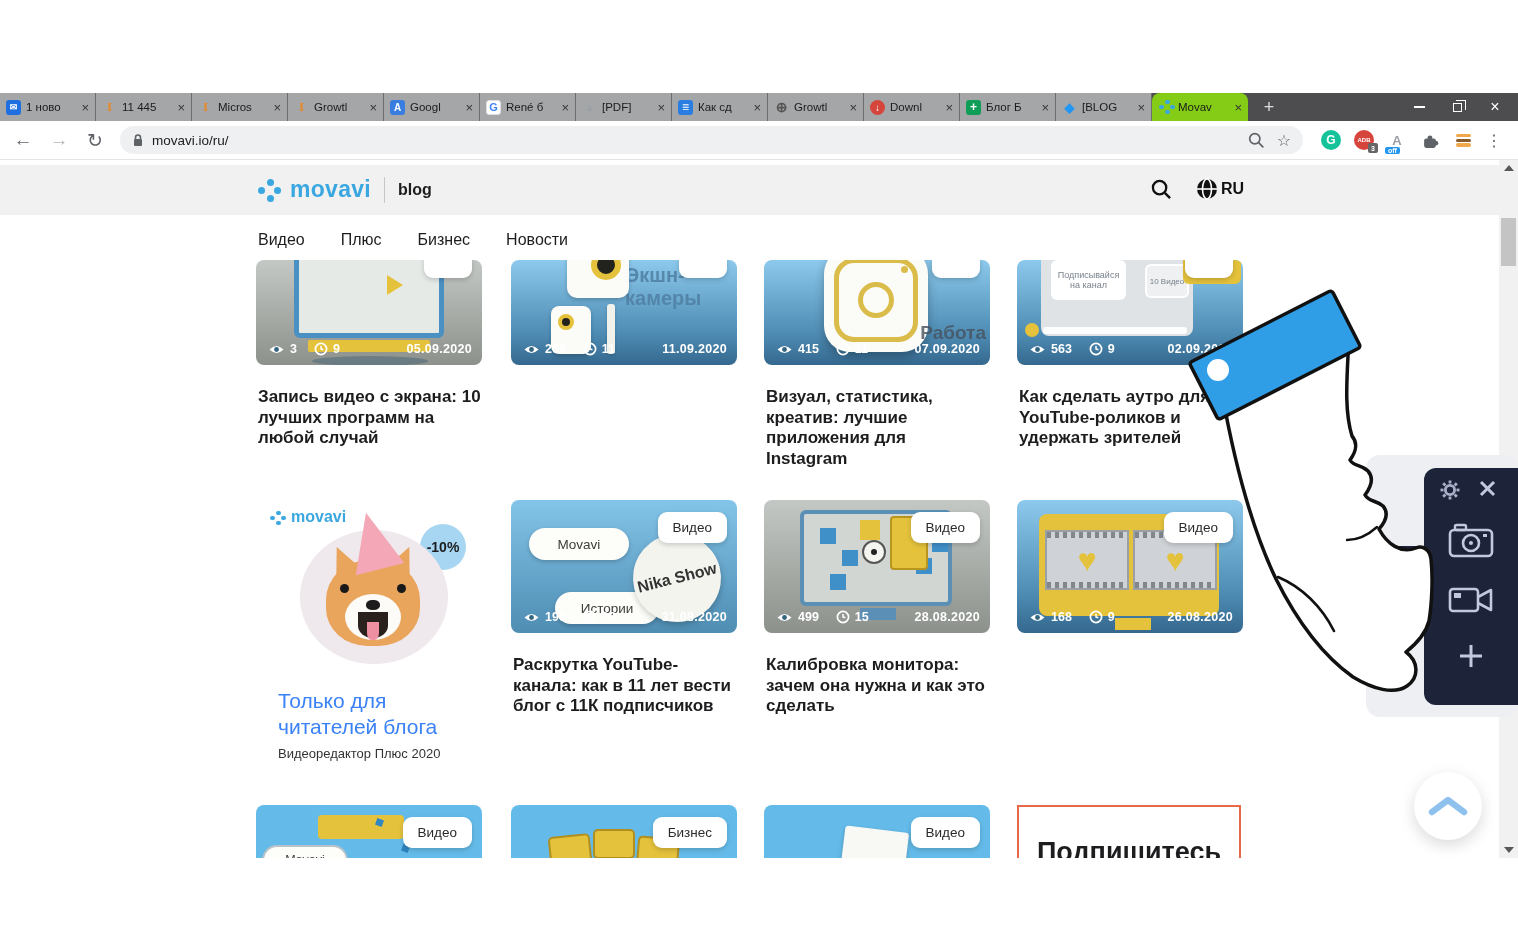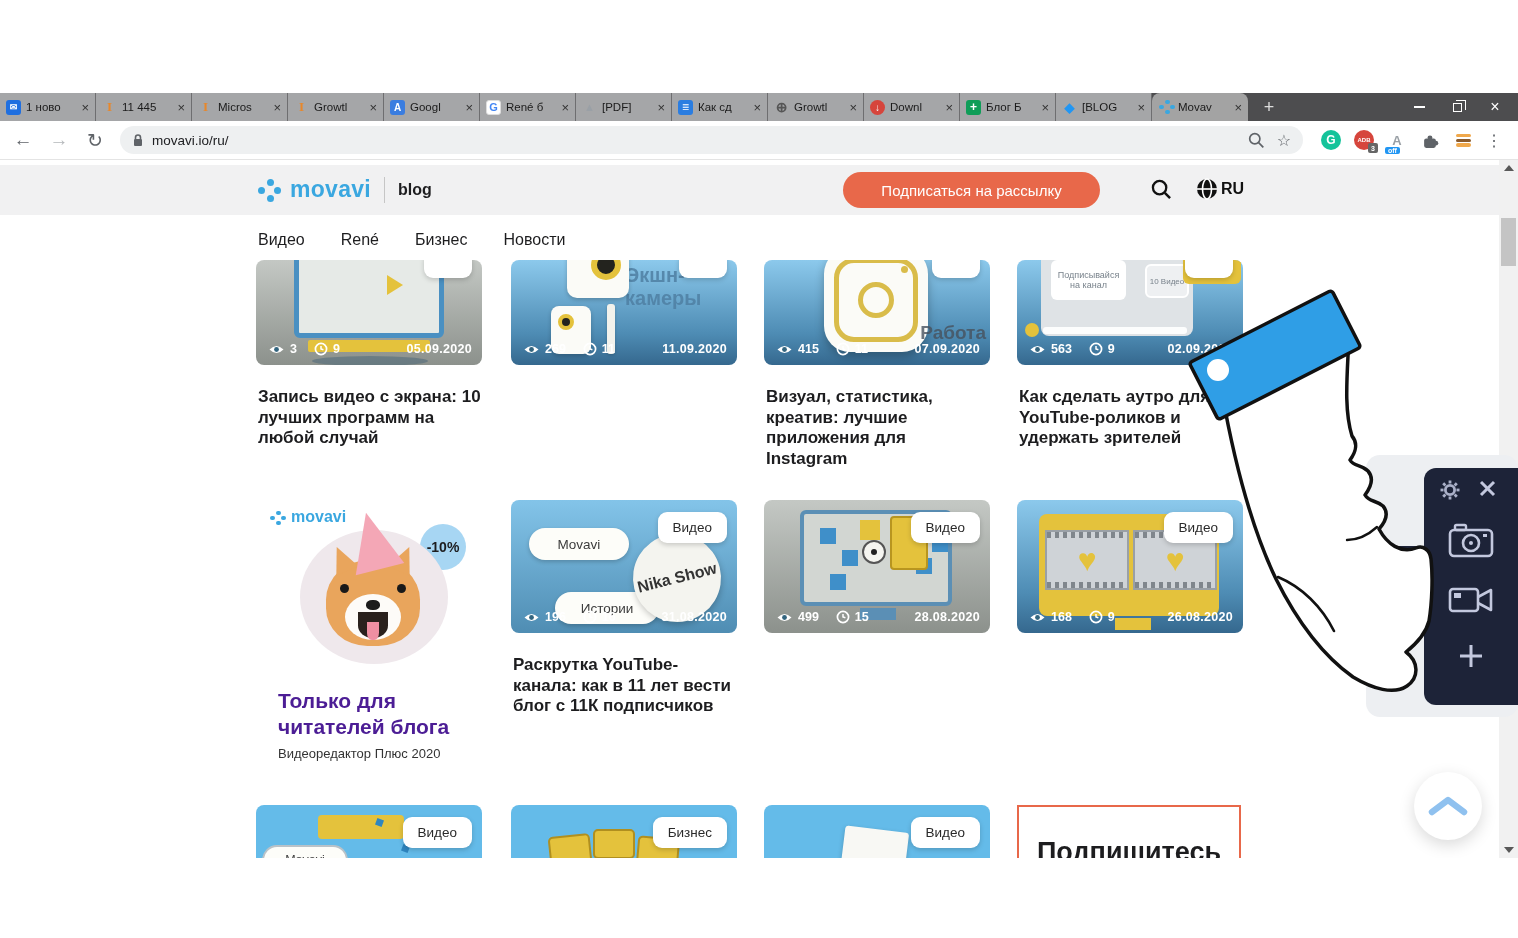--- a/index.html
+++ b/index.html
@@ -3,21 +3,21 @@
 <meta charset="utf-8">
 <style>
   *{margin:0;padding:0;box-sizing:border-box}
   body{width:1518px;height:938px;background:#fff;font-family:"Liberation Sans",sans-serif;overflow:hidden}
   .stage{position:relative;width:1518px;height:938px;background:#fff;overflow:hidden}
   
   .browser{position:absolute;left:0;top:93px;width:1518px;height:765px;background:#fff}
   .tabstrip{position:absolute;left:0;top:0;width:1518px;height:28px;background:#4d4d4f;display:flex;align-items:stretch}
   .tabs{display:flex}
   .tab{width:96px;display:flex;align-items:center;gap:5px;padding:0 6px;background:#a5a6a8;border-right:1px solid #6e6e70;font-size:11.5px;color:#1b1b1b;overflow:hidden;flex:none}
-  .tab.active{background:#a3a3a3;border-radius:8px 8px 0 0;border-right:none}
+  .tab.active{background:#84cc16;border-radius:8px 8px 0 0;border-right:none}
   .t-title{flex:1;white-space:nowrap;overflow:hidden}
   .t-close{font-size:13px;color:#333;flex:none}
   .fv{width:15px;height:15px;border-radius:3px;display:inline-flex;align-items:center;justify-content:center;font-size:10px;font-weight:bold;flex:none;color:#fff}
   .fv-mail{background:#1f6fe0;font-size:9px}
   .fv-orange{background:transparent;color:#e8872a;font-size:13px;font-family:"Liberation Serif",serif}
   .fv-translate{background:#3a7de0}
   .fv-google{background:#fff;color:#4285f4;font-size:11px;border:1px solid #ddd}
   .fv-pdf{background:transparent;color:#9aa0a6;font-size:11px}
   .fv-docs{background:#2a7de1;font-size:12px}
   .fv-globe{background:transparent;color:#555;font-size:14px}
@@ -142,21 +142,21 @@
   .dog-ear{position:absolute;top:-14px;width:0;height:0;border-bottom:26px solid #e9a55c;border-left:12px solid transparent;border-right:12px solid transparent}
   .dog-ear.l{left:4px;transform:rotate(-24deg)}
   .dog-ear.r{right:4px;transform:rotate(24deg)}
   .dog-muzzle{position:absolute;left:19px;top:34px;width:56px;height:46px;background:#fdfbf8;border-radius:50%}
   .dog-nose{position:absolute;left:40px;top:40px;width:14px;height:10px;background:#1c1c1c;border-radius:45%}
   .dog-mouth{position:absolute;left:32px;top:52px;width:30px;height:26px;background:#2a211d;border-radius:0 0 48% 48%}
   .dog-tongue{position:absolute;left:9px;top:10px;width:12px;height:18px;background:#ef8fa2;border-radius:0 0 40% 40%}
   .dog-eye{position:absolute;top:24px;width:9px;height:9px;background:#191919;border-radius:50%}
   .dog-eye.l{left:14px}.dog-eye.r{right:14px}
   .dog-hat{position:absolute;left:22px;top:-48px;width:0;height:0;border-bottom:58px solid #f4a7b6;border-left:25px solid transparent;border-right:25px solid transparent;transform:rotate(-14deg)}
-  .ad-title{position:absolute;left:22px;top:188px;width:190px;font-size:21px;line-height:26px;font-weight:700;color:#4c1d95}
+  .ad-title{position:absolute;left:22px;top:188px;width:190px;font-size:21px;line-height:26px;font-weight:400;color:#3b82f6}
   .ad-sub{position:absolute;left:22px;top:246px;font-size:13px;color:#333}
   
   .scrolltop{position:absolute;left:1414px;top:612px;width:68px;height:68px;border-radius:50%;background:#fff;box-shadow:0 5px 16px rgba(0,0,0,.15);display:flex;align-items:center;justify-content:center}
   .scrollbar{position:absolute;right:0;top:67px;width:19px;height:698px;background:#f1f1f1}
   .sb-arrow{position:absolute;left:5px;width:0;height:0;border-left:5px solid transparent;border-right:5px solid transparent}
   .sb-up{top:5px;border-bottom:6px solid #585858}
   .sb-down{bottom:5px;border-top:6px solid #585858}
   .sb-thumb{position:absolute;left:2px;width:15px;top:58px;height:48px;background:#c4c4c4}
   
   .tool-backdrop{position:absolute;left:1366px;top:455px;width:152px;height:262px;background:#edeff2;border-radius:14px;z-index:38}
@@ -300,36 +300,35 @@
 
     <div class="page">
 
       <div class="site-header">
         <div class="logo">
           <span class="logo-dots"></span>
           <span class="logo-text">movavi</span>
           <span class="logo-div"></span>
           <span class="logo-blog">blog</span>
         </div>
-        <div class="subscribe">Подписаться на рассылку</div>
         <span class="hdr-search"><svg width="21" height="21" viewBox="0 0 22 22">
               <circle cx="9" cy="9" r="7" fill="none" stroke="#111" stroke-width="2.4"></circle>
               <line x1="14.5" y1="14.5" x2="20" y2="20" stroke="#111" stroke-width="2.6"></line>
             </svg></span>
         <span class="hdr-globe"><svg width="22" height="22" viewBox="0 0 22 22">
               <circle cx="11" cy="11" r="10" fill="#111"></circle>
               <ellipse cx="11" cy="11" rx="4.5" ry="10" fill="none" stroke="#fff" stroke-width="1.6"></ellipse>
               <line x1="1" y1="11" x2="21" y2="11" stroke="#fff" stroke-width="1.6"></line>
             </svg></span>
         <span class="hdr-lang">RU</span>
       </div>
 
       <div class="nav">
         <span>Видео</span>
-        <span>René</span>
+        <span>Плюс</span>
         <span>Бизнес</span>
         <span>Новости</span>
       </div>
 
       <div class="col" style="left:256px">
         <div class="img img-r1 grad-gray">
           <div class="badge clip"></div>
           <div class="mon1">
             <span class="mon1-play"></span>
           </div>
@@ -489,20 +488,21 @@
             <span>499</span>
               <span class="num"></span>
             <svg width="14" height="14" viewBox="0 0 14 14">
                 <circle cx="7" cy="7" r="5.6" fill="none" stroke="#fff" stroke-width="1.7"></circle>
                 <path d="M7 4 V7 L9.4 7.8" fill="none" stroke="#fff" stroke-width="1.5"></path>
               </svg>
             <span>15</span>
             <span class="date">28.08.2020</span>
           </div>
         </div>
+        <h3 class="title t-r2">Калибровка монитора: зачем она нужна и как это сделать</h3>
 
         <div class="img img-r3 flat-blue">
           <div class="badge">Видео</div>
           <div class="paper"></div>
         </div>
       </div>
 
       <div class="col" style="left:1017px">
         <div class="img img-r1 grad-blue">
           <div class="badge clip"></div>

